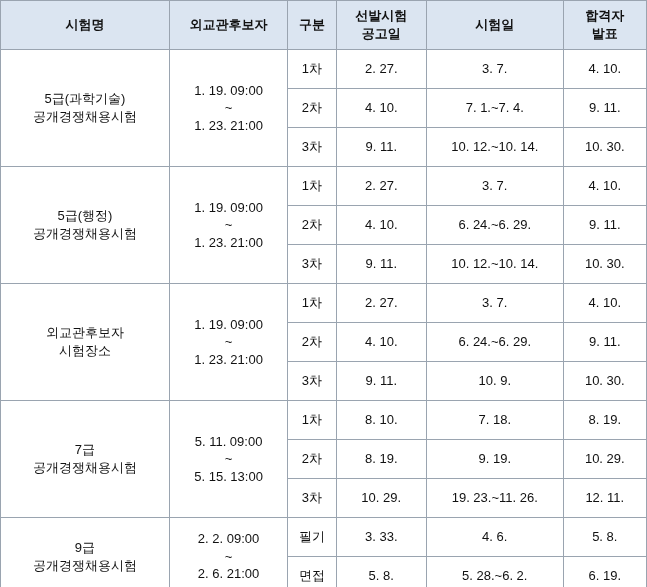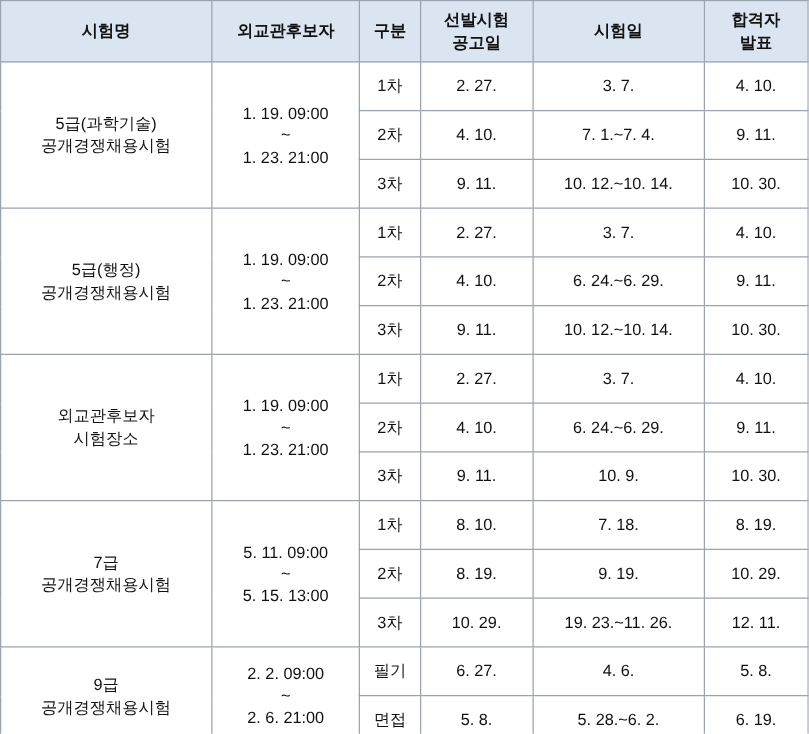--- a/index.html
+++ b/index.html
@@ -200,21 +200,21 @@
 
     <tr>
       <td class="name-cell" rowspan="2">
         <span class="nm-line">9급</span>
         <span class="nm-line">공개경쟁채용시험</span>
       </td>
       <td class="apply-cell" rowspan="2">2. 2.  09:00
 ~
 2. 6.  21:00</td>
       <td class="round-cell">필기</td>
-      <td class="place-cell">6. 27.</td>
+      <td class="place-cell">3. 33.</td>
       <td class="date-cell">4. 6.</td>
       <td class="result-cell">5. 8.</td>
     </tr>
     <tr>
       <td class="round-cell">면접</td>
       <td class="place-cell">5. 8.</td>
       <td class="date-cell">5. 28.~6. 2.</td>
       <td class="result-cell">6. 19.</td>
     </tr>
 

